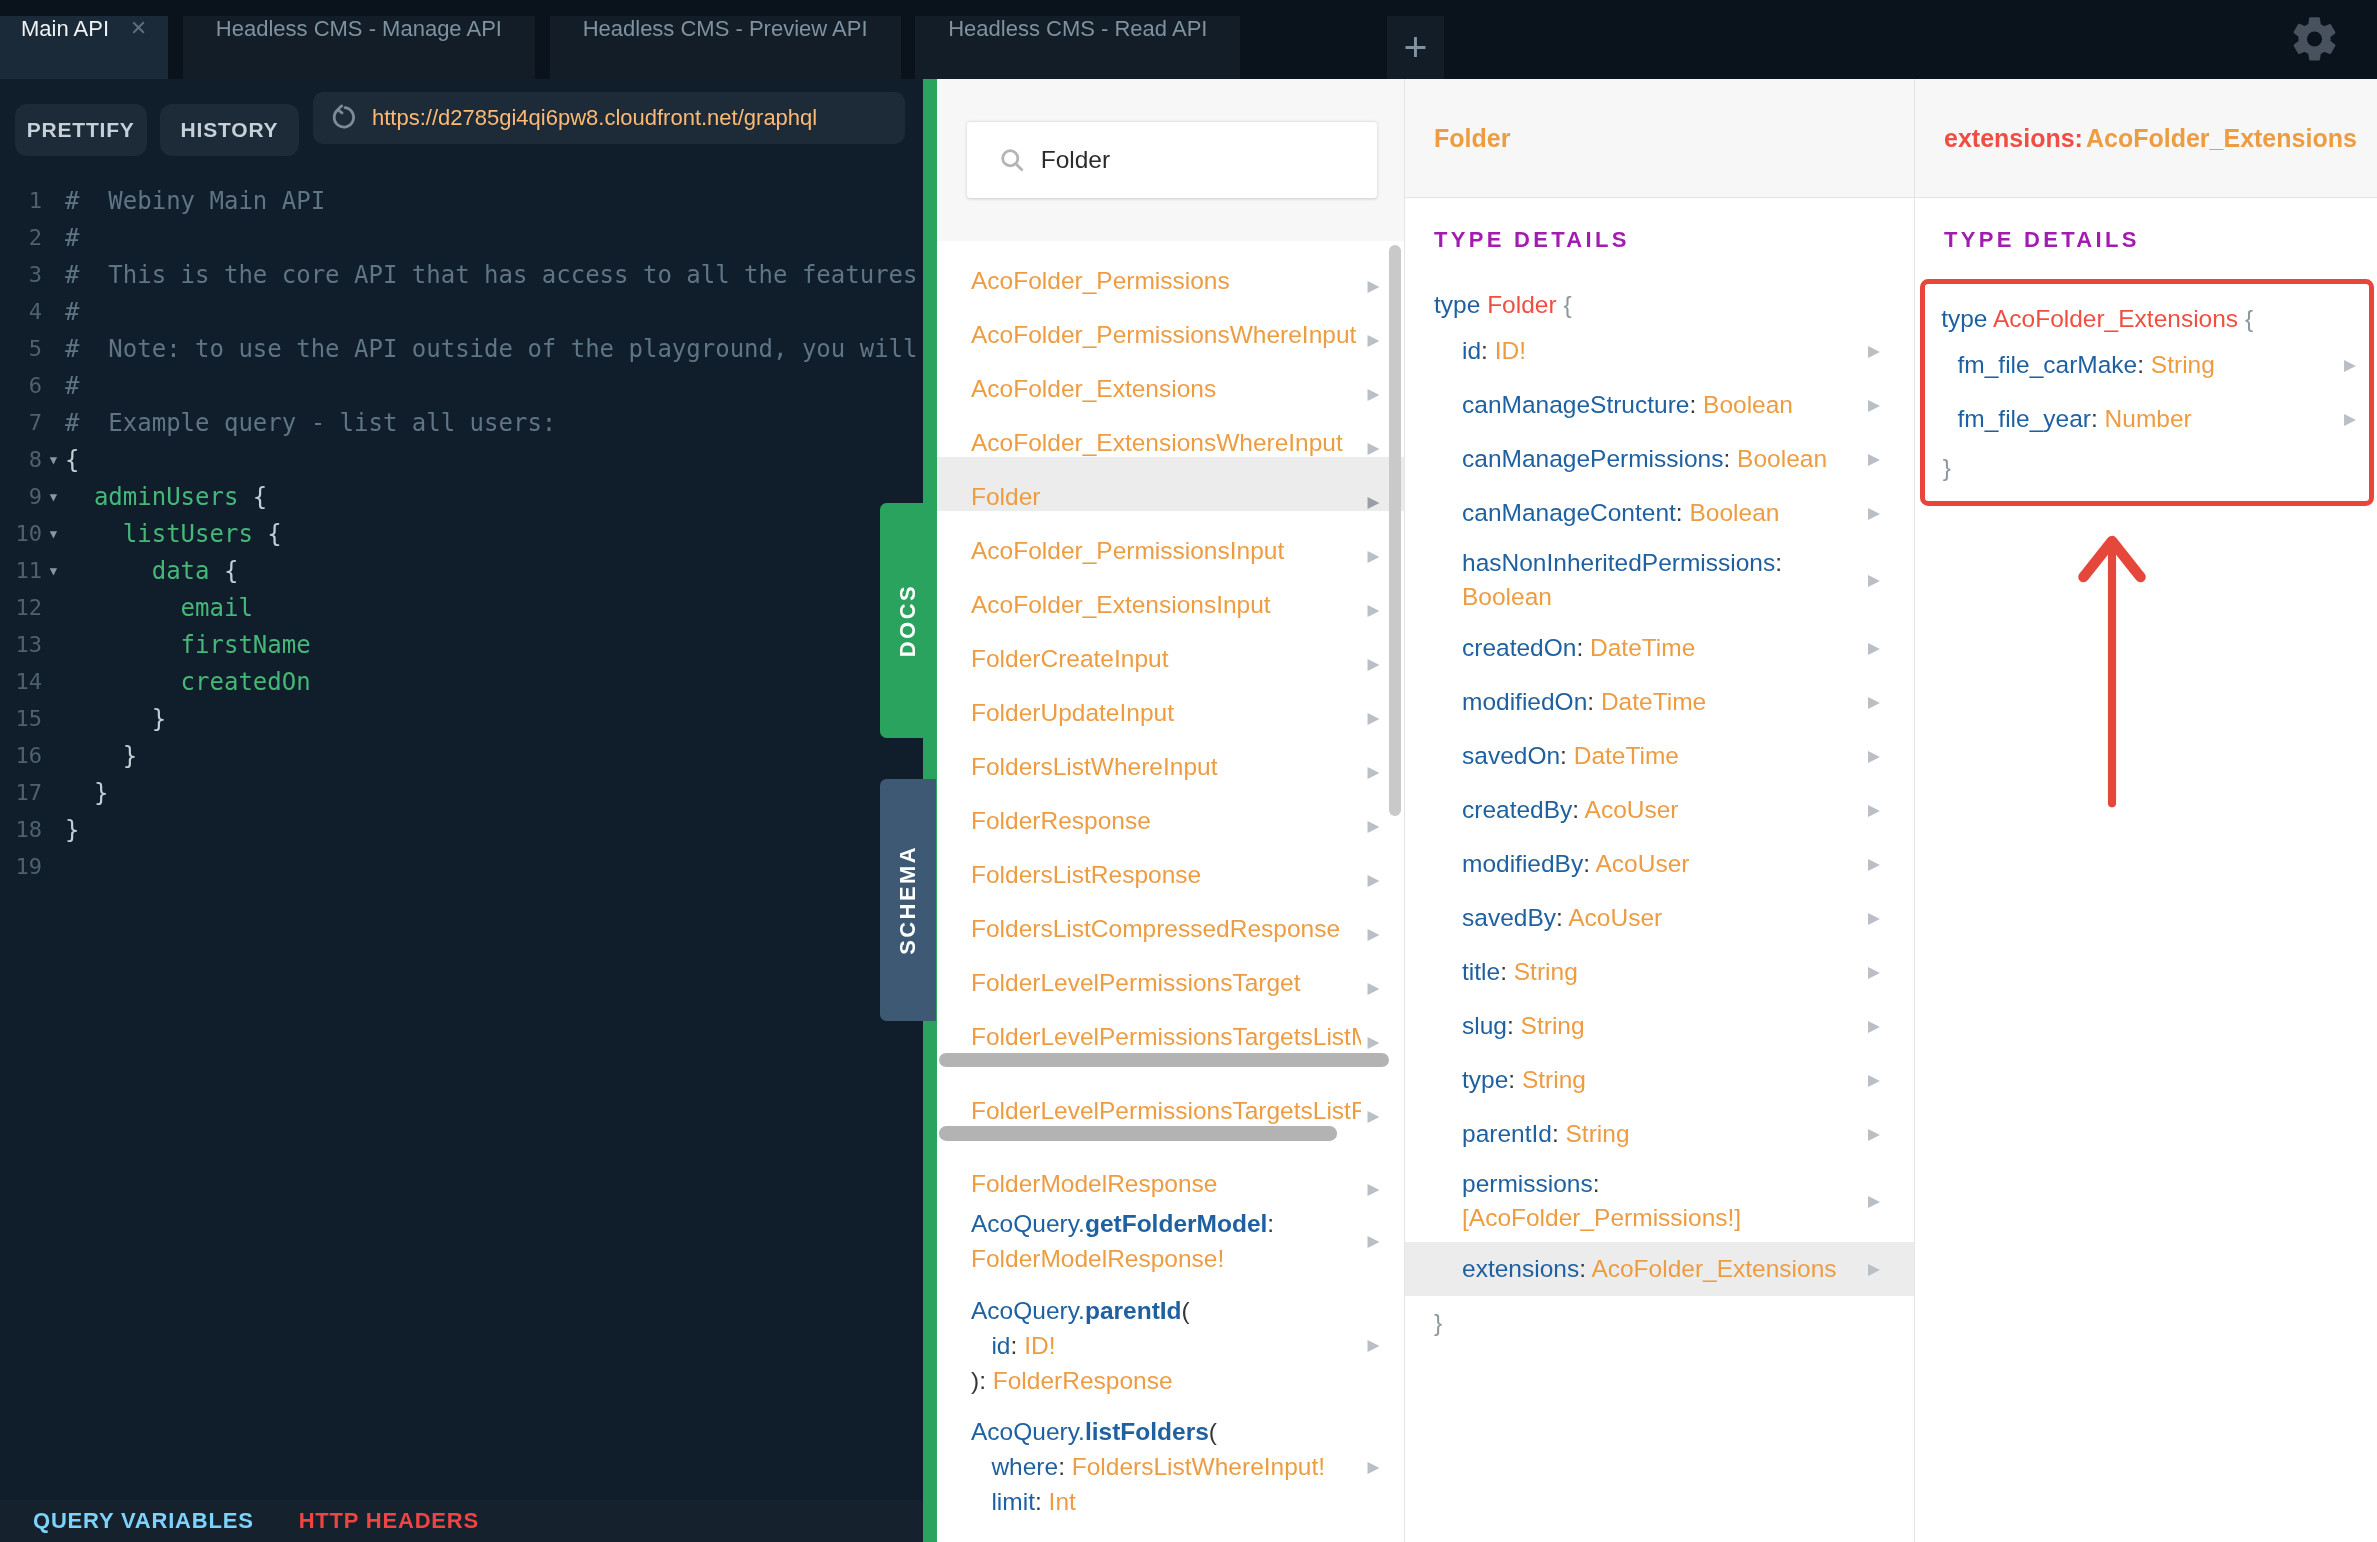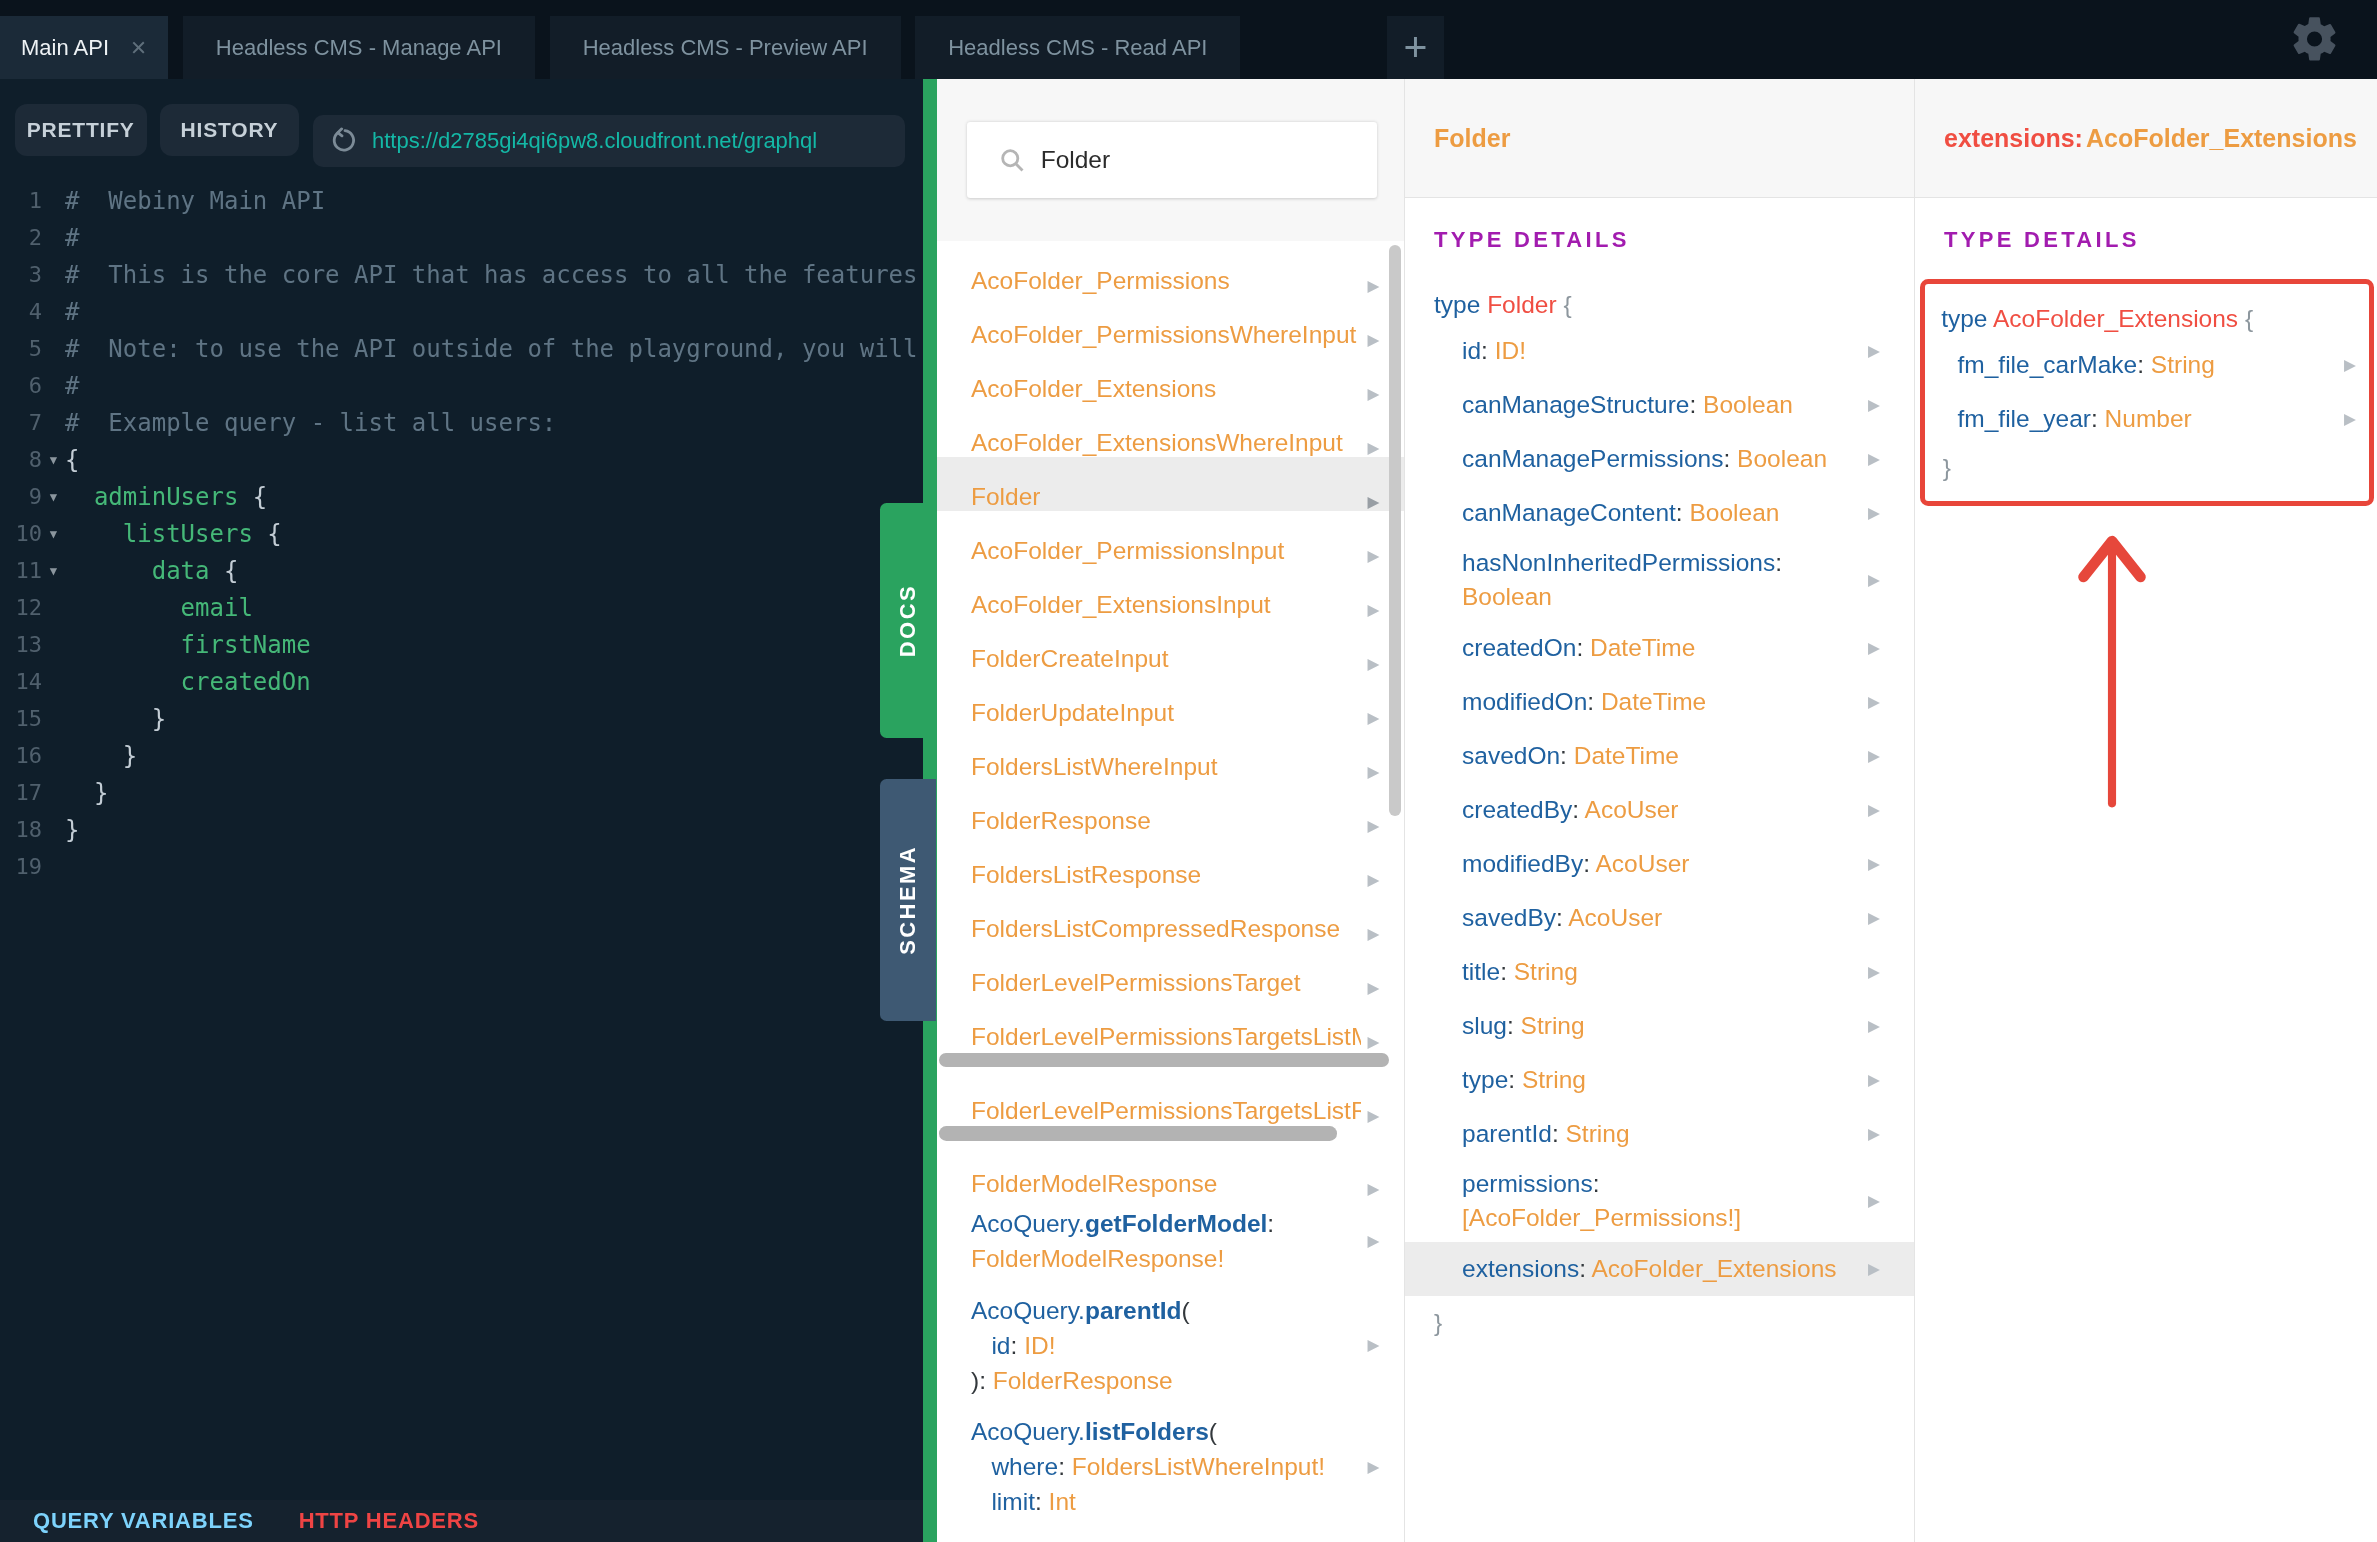--- a/index.html
+++ b/index.html
@@ -12,37 +12,37 @@
     --darktext:#33383c; --graytext:#8d979e; --chev:#b9bfc5;
   }
   *{box-sizing:border-box;margin:0;padding:0}
   html,body{width:2377px;height:1542px;overflow:hidden}
   body{font-family:"Liberation Sans",sans-serif;background:#fff;position:relative}
   .abs{position:absolute}
 
   
   .topbar{left:0;top:0;width:2377px;height:79px;background:var(--topbar-bg)}
   .tabs{position:absolute;left:0;top:16.3px;bottom:0;display:flex;gap:14.7px;align-items:stretch}
-  .tab{display:flex;align-items:center;padding:0 33px;background:var(--tab-inactive);
+  .tab{display:flex;padding:0 33px;background:var(--tab-inactive);
        color:#7e929f;font-size:22px;white-space:nowrap;cursor:pointer}
   .tab.active{background:var(--tab-active);color:#eef2f5;padding:0 21px}
   .tab-close{margin-left:21px;color:#5f6f7b;font-size:20.4px}
   .newtab{position:absolute;left:1387px;top:16.3px;width:57px;height:63px;background:var(--tab-inactive);
           display:flex;align-items:center;justify-content:center;color:#7e929f;font-size:41px;font-weight:300;cursor:pointer}
   .gear{position:absolute;left:2289px;top:13px;width:52px;height:52px;color:#47525e;cursor:pointer}
   .gear svg{width:52px;height:52px;fill:#47525e}
 
   
   .editor-sec{left:0;top:79px;width:923px;height:1463px;background:var(--editor-bg)}
   .tbtn{position:absolute;top:24.5px;height:52px;background:var(--btn-bg);border:none;border-radius:12px;
         color:#c6d0d8;font-family:"Liberation Sans",sans-serif;font-size:21px;font-weight:600;letter-spacing:0.8px;cursor:pointer}
   .tbtn.prettify{left:14.7px;width:132px}
   .tbtn.history{left:160px;width:139px}
-  .urlbar{position:absolute;left:313px;top:36px;width:592px;height:52px;background:var(--btn-bg);
-          border-radius:10px;display:flex;align-items:center;color:#14b8a6;font-size:22px;cursor:text}
+  .urlbar{position:absolute;left:313px;top:13px;width:592px;height:52px;background:var(--btn-bg);
+          border-radius:10px;display:flex;align-items:center;color:#fdba74;font-size:22px;cursor:text}
   .urlbar .refresh{width:28px;height:28px;margin:0 13px 0 18px;flex:none}
   .urlbar svg{width:28px;height:28px;stroke:#7c8b97;fill:none;stroke-width:2.4}
   .code{position:absolute;left:0;top:103px;width:923px;overflow:hidden}
   .codeline{display:flex;height:37px;align-items:center;white-space:pre;font-family:"DejaVu Sans Mono",monospace;font-size:24px}
   .lnum{width:42px;text-align:right;color:#50606d;font-size:22px;flex:none}
   .fold{width:23px;text-align:center;color:#8b969e;font-size:12.2px;flex:none}
   .ltext{flex:1;overflow:hidden}
   .tk-comment{color:var(--comment)} .tk-green{color:var(--codegreen)} .tk-punct{color:var(--punct)}
   .bottombar{left:0;top:1500px;width:923px;height:42px;background:var(--bottombar-bg);
              display:flex;align-items:center;font-size:22px;font-weight:600;letter-spacing:0.8px}

